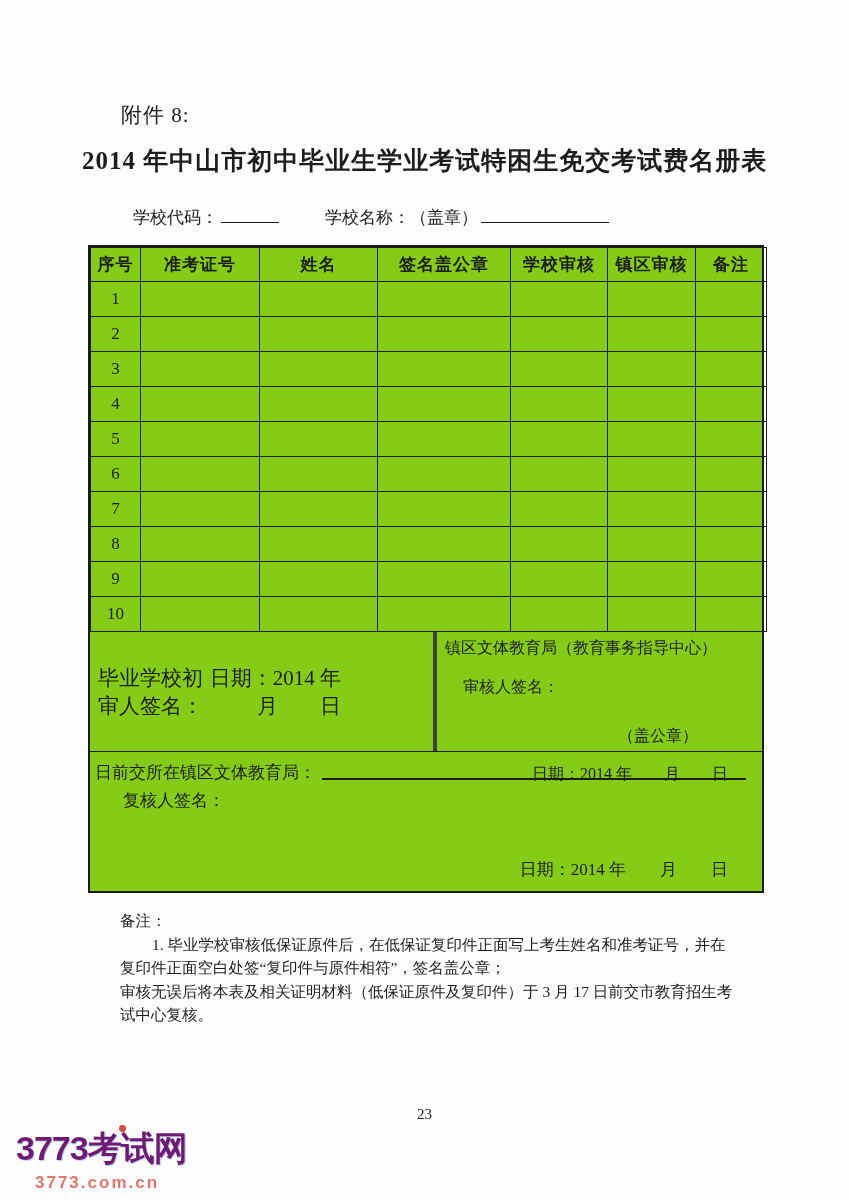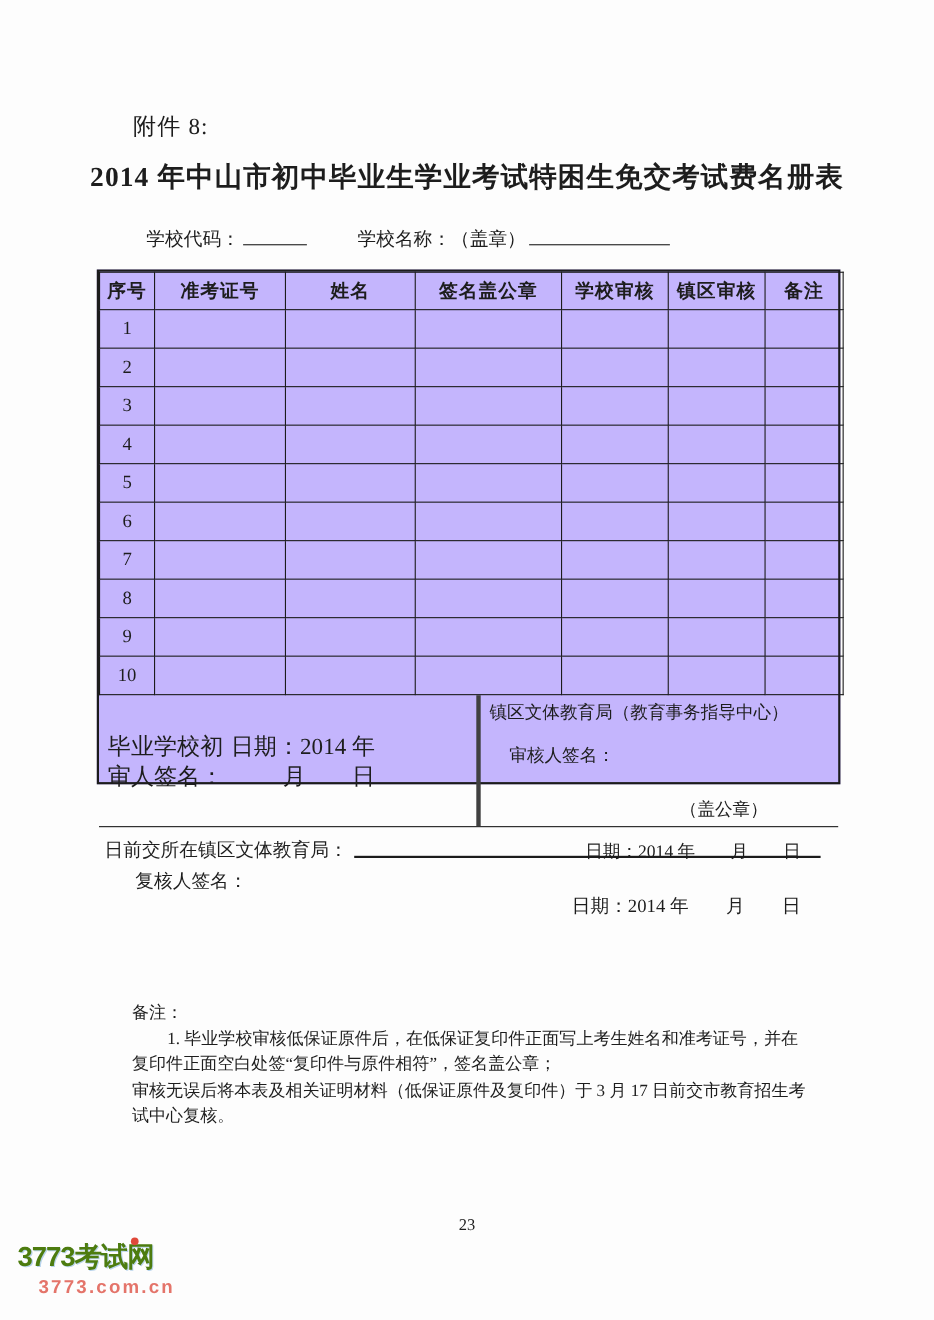--- a/index.html
+++ b/index.html
@@ -15,22 +15,22 @@
     font-size:25px; font-weight:bold; letter-spacing:1px;
     font-family:Liberation Serif, serif;
   }
   .school-code { position:absolute; left:133px; top:206px; font-size:17px; }
   .school-name { position:absolute; left:325px; top:206px; font-size:17px; }
   .blank-line { display:inline-block; border-bottom:1.6px solid #1f1f1f; height:15px; vertical-align:baseline; margin-left:3px; }
   .blank-code { width:58px; }
   .blank-name { width:128px; }
 
   .form-wrap {
-    position:absolute; left:88px; top:245px; width:676px; height:468px;
-    border:2px solid #1c1c1c; display:flex; flex-direction:column; background:#c4b5fd;
+    position:absolute; left:88px; top:245px; width:676px; height:648px;
+    border:2px solid #1c1c1c; display:flex; flex-direction:column; background:#84cc16;
   }
   table.roster { width:100%; border-collapse:collapse; table-layout:fixed; }
   table.roster th, table.roster td { border:1px solid #1c1c1c; text-align:center; font-size:17px; }
   table.roster th { height:34px; font-weight:600; letter-spacing:1px; }
   table.roster td { height:35px; }
 
   .sign-row { display:flex; height:119px; flex:0 0 119px; }
   .sign-cell-left {
     width:347px; flex:0 0 347px; border-right:4px solid #404040;
     display:flex; flex-direction:row; justify-content:space-between;
@@ -49,22 +49,22 @@
   .reviewer-sign-label { margin-top:5px; padding-left:28px; }
   .review-date { text-align:right; padding-right:26px; }
 
   .notes { position:absolute; left:120px; top:909px; font-size:15.5px; line-height:23.5px; white-space:nowrap; }
   .note-line.indent { padding-left:32px; }
 
   .page-number { position:absolute; left:0; right:0; top:1106px; text-align:center; font-size:15px; }
 
   .watermark { position:absolute; left:16px; top:1126px; font-family:"Liberation Sans","DejaVu Sans",sans-serif; }
   .wm-name {
-    position:relative; font-size:25px; font-weight:bold; letter-spacing:-1px;
-    color:#4d7c0f; text-shadow:1px 1px 0 #b9d4ec;
+    position:relative; font-size:34px; font-weight:bold; letter-spacing:-1px;
+    color:#701a75; text-shadow:1px 1px 0 #b9d4ec;
   }
   .wm-dot { position:absolute; left:103px; top:-1px; width:7px; height:7px; border-radius:50%; background:#e0483a; }
   .wm-url { margin-left:19px; margin-top:1px; font-size:17px; font-weight:bold; letter-spacing:2px; color:#e4746a; }
 </style>
 </head>
 <body>
 
 <div class="page">
 
   <div class="attachment-label">附件 8:</div>

